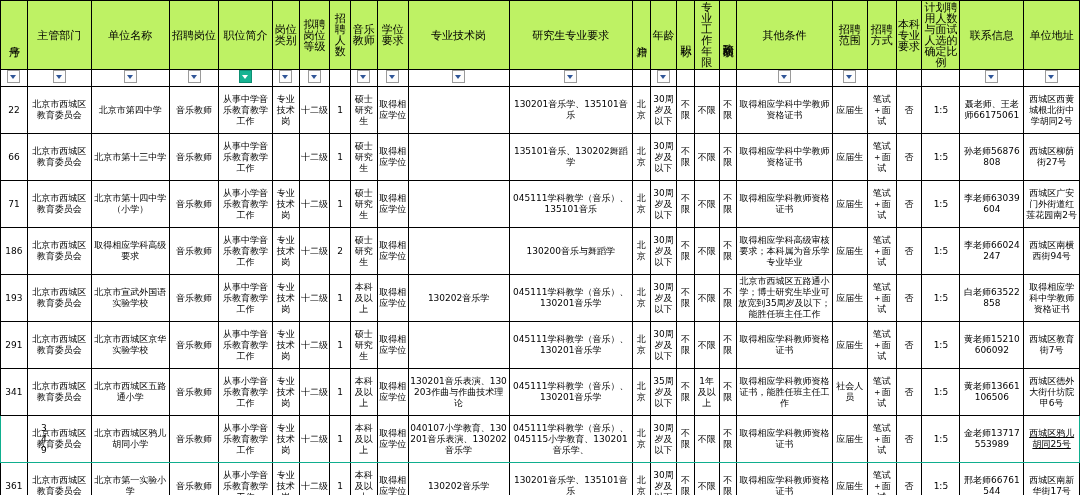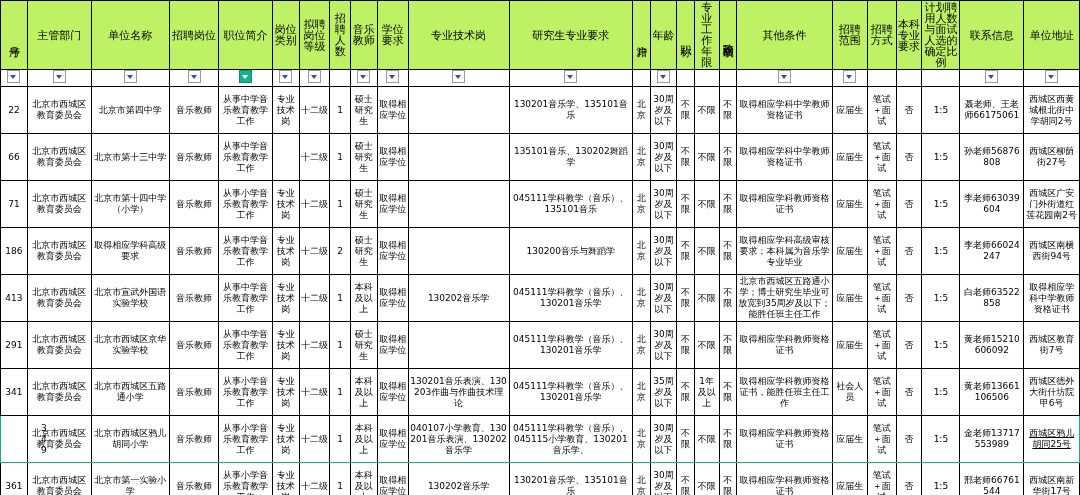--- a/index.html
+++ b/index.html
@@ -203,21 +203,21 @@
           <td>不限</td>
           <td>取得相应学科高级审核要求；本科属为音乐学专业毕业</td>
           <td>应届生</td>
           <td>笔试＋面试</td>
           <td>否</td>
           <td>1:5</td>
           <td>李老师66024247</td>
           <td>西城区南横西街94号</td>
         </tr>
         <tr>
-          <td>413</td>
+          <td>193</td>
           <td>北京市西城区教育委员会</td>
           <td>北京市宣武外国语实验学校</td>
           <td>音乐教师</td>
           <td>从事中学音乐教育教学工作</td>
           <td>专业技术岗</td>
           <td>十二级</td>
           <td>1</td>
           <td>本科及以上</td>
           <td>取得相应学位</td>
           <td>130202音乐学</td>

